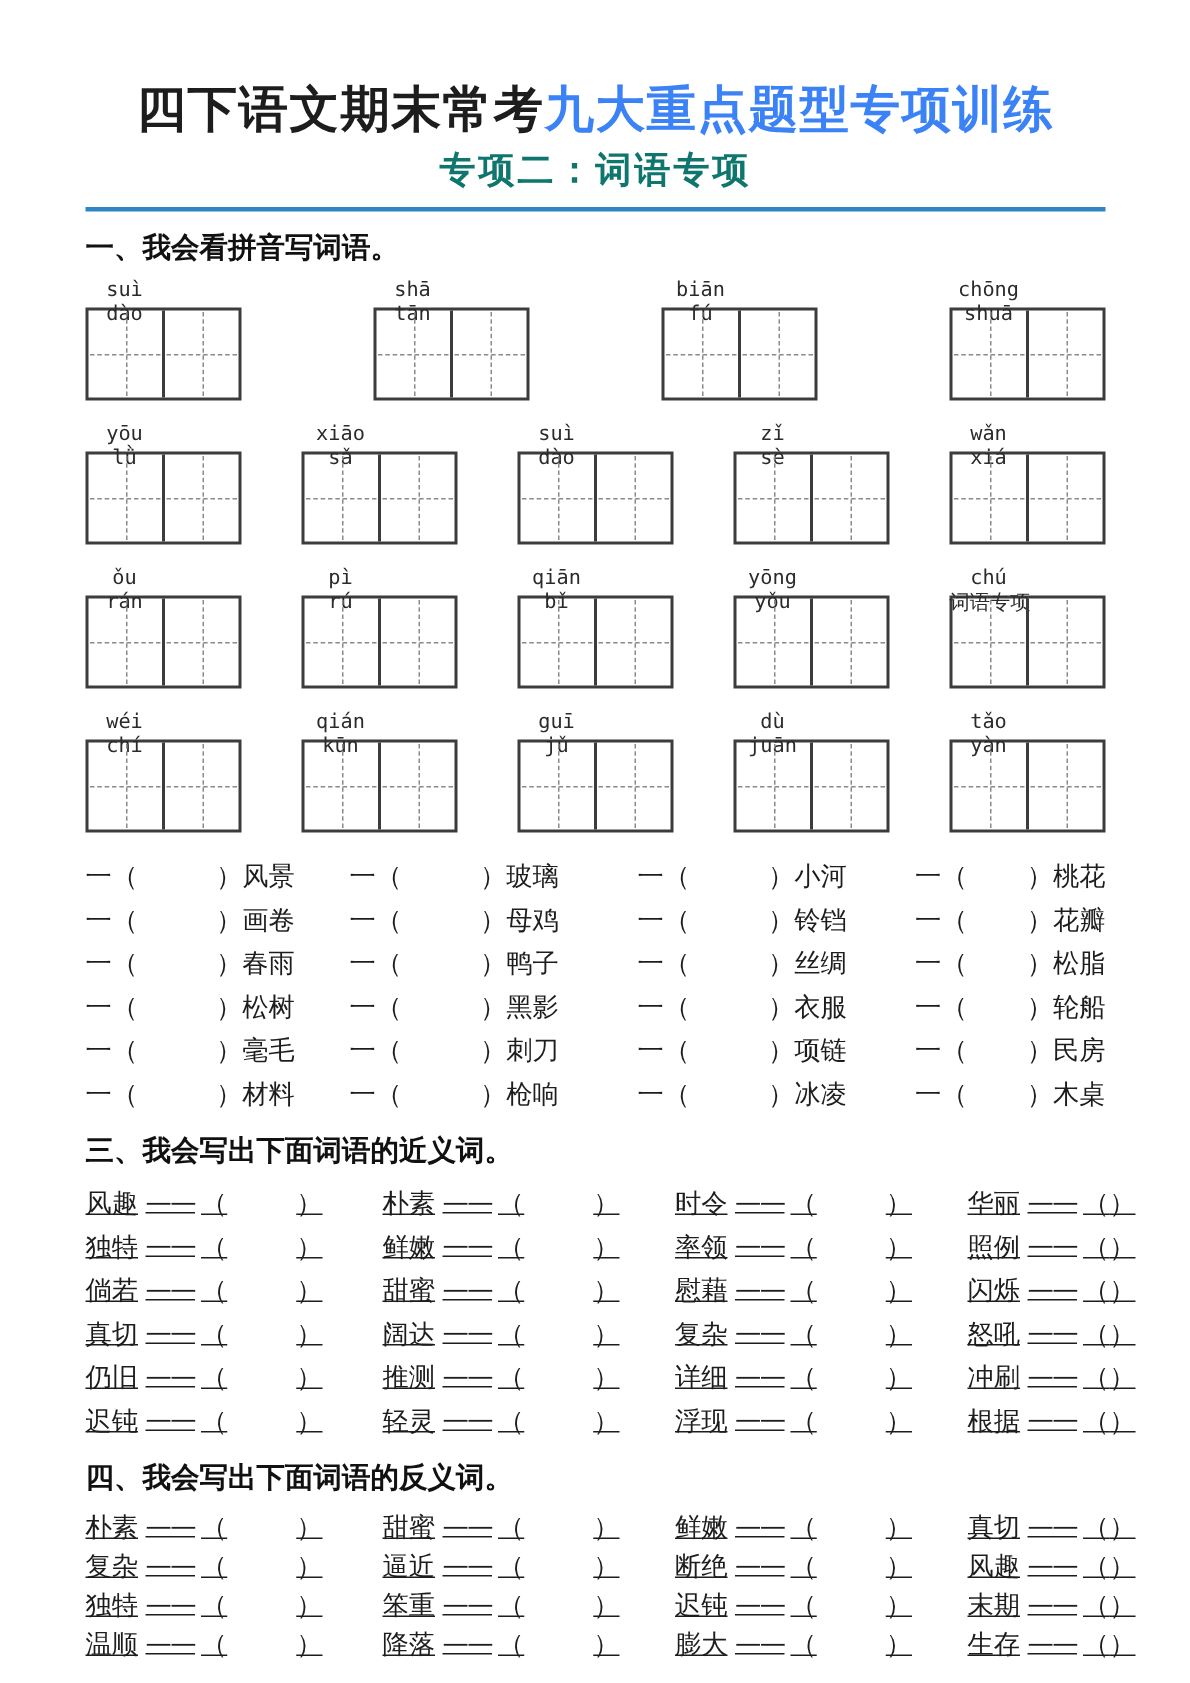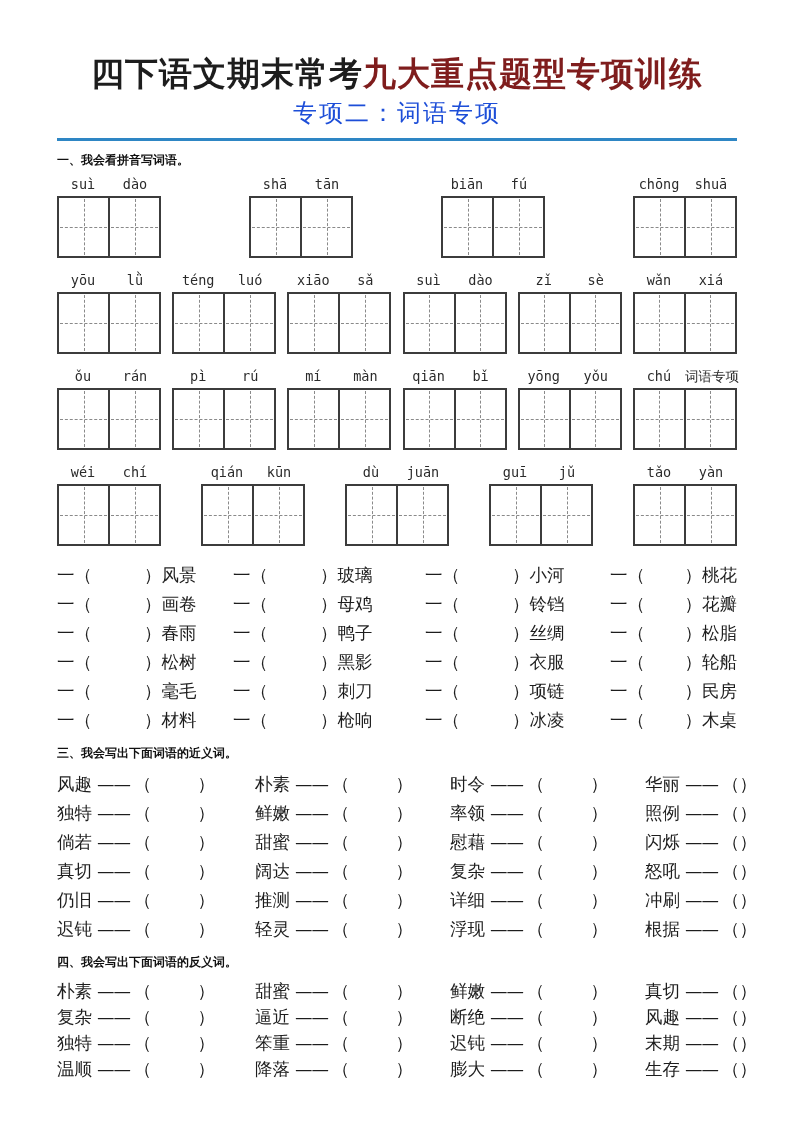--- a/index.html
+++ b/index.html
@@ -15,47 +15,47 @@
 
   
   .title {
     text-align:center;
     font-size:33px;
     font-weight:bold;
     letter-spacing:1px;
     line-height:1.1;
     font-family:"Liberation Serif", serif;
   }
-  .title .red { color:#7f1d1d; }
+  .title .red { color:#3b82f6; }
   .subtitle {
     text-align:center;
     font-size:24px;
-    font-weight:normal;
-    color:#1d4ed8;
+    font-weight:bold;
+    color:#0f766e;
     margin-top:5px;
     letter-spacing:2px;
   }
   .rule { height:3px; background:#2e86c4; margin-top:9px; }
 
   
   .sec-heading {
     font-family:"Liberation Sans", sans-serif;
     font-weight:bold;
-    font-size:12px;
+    font-size:19px;
     margin:11px 0 7px 0;
     color:#111;
   }
 
   
   .pinyin-row { display:flex; justify-content:space-between; margin-bottom:14px; }
   .pgroup { width:104px; }
   .plabels {
     display:flex; height:20px;
     font-family:"DejaVu Sans Mono", monospace;
-    font-size:13.5px; color:#2b2b2b;
+    font-size:13.5px; color:#2b2b2b;flex-direction:column;
   }
   .plabels span { width:50%; text-align:center; white-space:nowrap; }
   .pboxes {
     display:flex; height:58px;
     border:2px solid #3c3c3c;
     box-sizing:content-box;
     background:#fff;
   }
   .pcell { width:50%; position:relative; }
   .pcell + .pcell { border-left:2px solid #3c3c3c; }
@@ -77,20 +77,21 @@
   .q-item {
     height:29px; display:flex; align-items:center;
     font-size:17.5px; white-space:nowrap;
   }
   .q-blank { display:inline-block; width:52px; }
 
   
   .sgrid {
     display:grid;
     grid-template-columns:198px 195px 195px 92px;
+    text-decoration:underline;
   }
   .s-item {
     display:flex; align-items:center;
     font-size:17.5px; white-space:nowrap;
   }
   .syn .s-item { height:29px; }
   .ant .s-item { height:26px; }
   .s-dash { letter-spacing:-1px; margin:0 4px 0 5px; font-family:"DejaVu Sans", sans-serif; }
   .s-blank { display:inline-block; width:46px; }
 </style>
@@ -157,30 +158,20 @@
             <span>yōu</span>
             <span>lǜ</span>
           </div>
           <div class="pboxes">
             <div class="pcell"></div>
             <div class="pcell"></div>
           </div>
         </div>
         <div class="pgroup">
           <div class="plabels">
-            <span>téng</span>
-            <span>luó</span>
-          </div>
-          <div class="pboxes">
-            <div class="pcell"></div>
-            <div class="pcell"></div>
-          </div>
-        </div>
-        <div class="pgroup">
-          <div class="plabels">
             <span>xiāo</span>
             <span>sǎ</span>
           </div>
           <div class="pboxes">
             <div class="pcell"></div>
             <div class="pcell"></div>
           </div>
         </div>
         <div class="pgroup">
           <div class="plabels">
@@ -229,30 +220,20 @@
             <span>pì</span>
             <span>rú</span>
           </div>
           <div class="pboxes">
             <div class="pcell"></div>
             <div class="pcell"></div>
           </div>
         </div>
         <div class="pgroup">
           <div class="plabels">
-            <span>mí</span>
-            <span>màn</span>
-          </div>
-          <div class="pboxes">
-            <div class="pcell"></div>
-            <div class="pcell"></div>
-          </div>
-        </div>
-        <div class="pgroup">
-          <div class="plabels">
             <span>qiān</span>
             <span>bǐ</span>
           </div>
           <div class="pboxes">
             <div class="pcell"></div>
             <div class="pcell"></div>
           </div>
         </div>
         <div class="pgroup">
           <div class="plabels">
@@ -291,40 +272,40 @@
             <span>qián</span>
             <span>kūn</span>
           </div>
           <div class="pboxes">
             <div class="pcell"></div>
             <div class="pcell"></div>
           </div>
         </div>
         <div class="pgroup">
           <div class="plabels">
+            <span>guī</span>
+            <span>jǔ</span>
+          </div>
+          <div class="pboxes">
+            <div class="pcell"></div>
+            <div class="pcell"></div>
+          </div>
+        </div>
+        <div class="pgroup">
+          <div class="plabels">
             <span>dù</span>
             <span>juān</span>
           </div>
           <div class="pboxes">
             <div class="pcell"></div>
             <div class="pcell"></div>
           </div>
         </div>
         <div class="pgroup">
           <div class="plabels">
-            <span>guī</span>
-            <span>jǔ</span>
-          </div>
-          <div class="pboxes">
-            <div class="pcell"></div>
-            <div class="pcell"></div>
-          </div>
-        </div>
-        <div class="pgroup">
-          <div class="plabels">
             <span>tǎo</span>
             <span>yàn</span>
           </div>
           <div class="pboxes">
             <div class="pcell"></div>
             <div class="pcell"></div>
           </div>
         </div>
       </div>
     </div>

